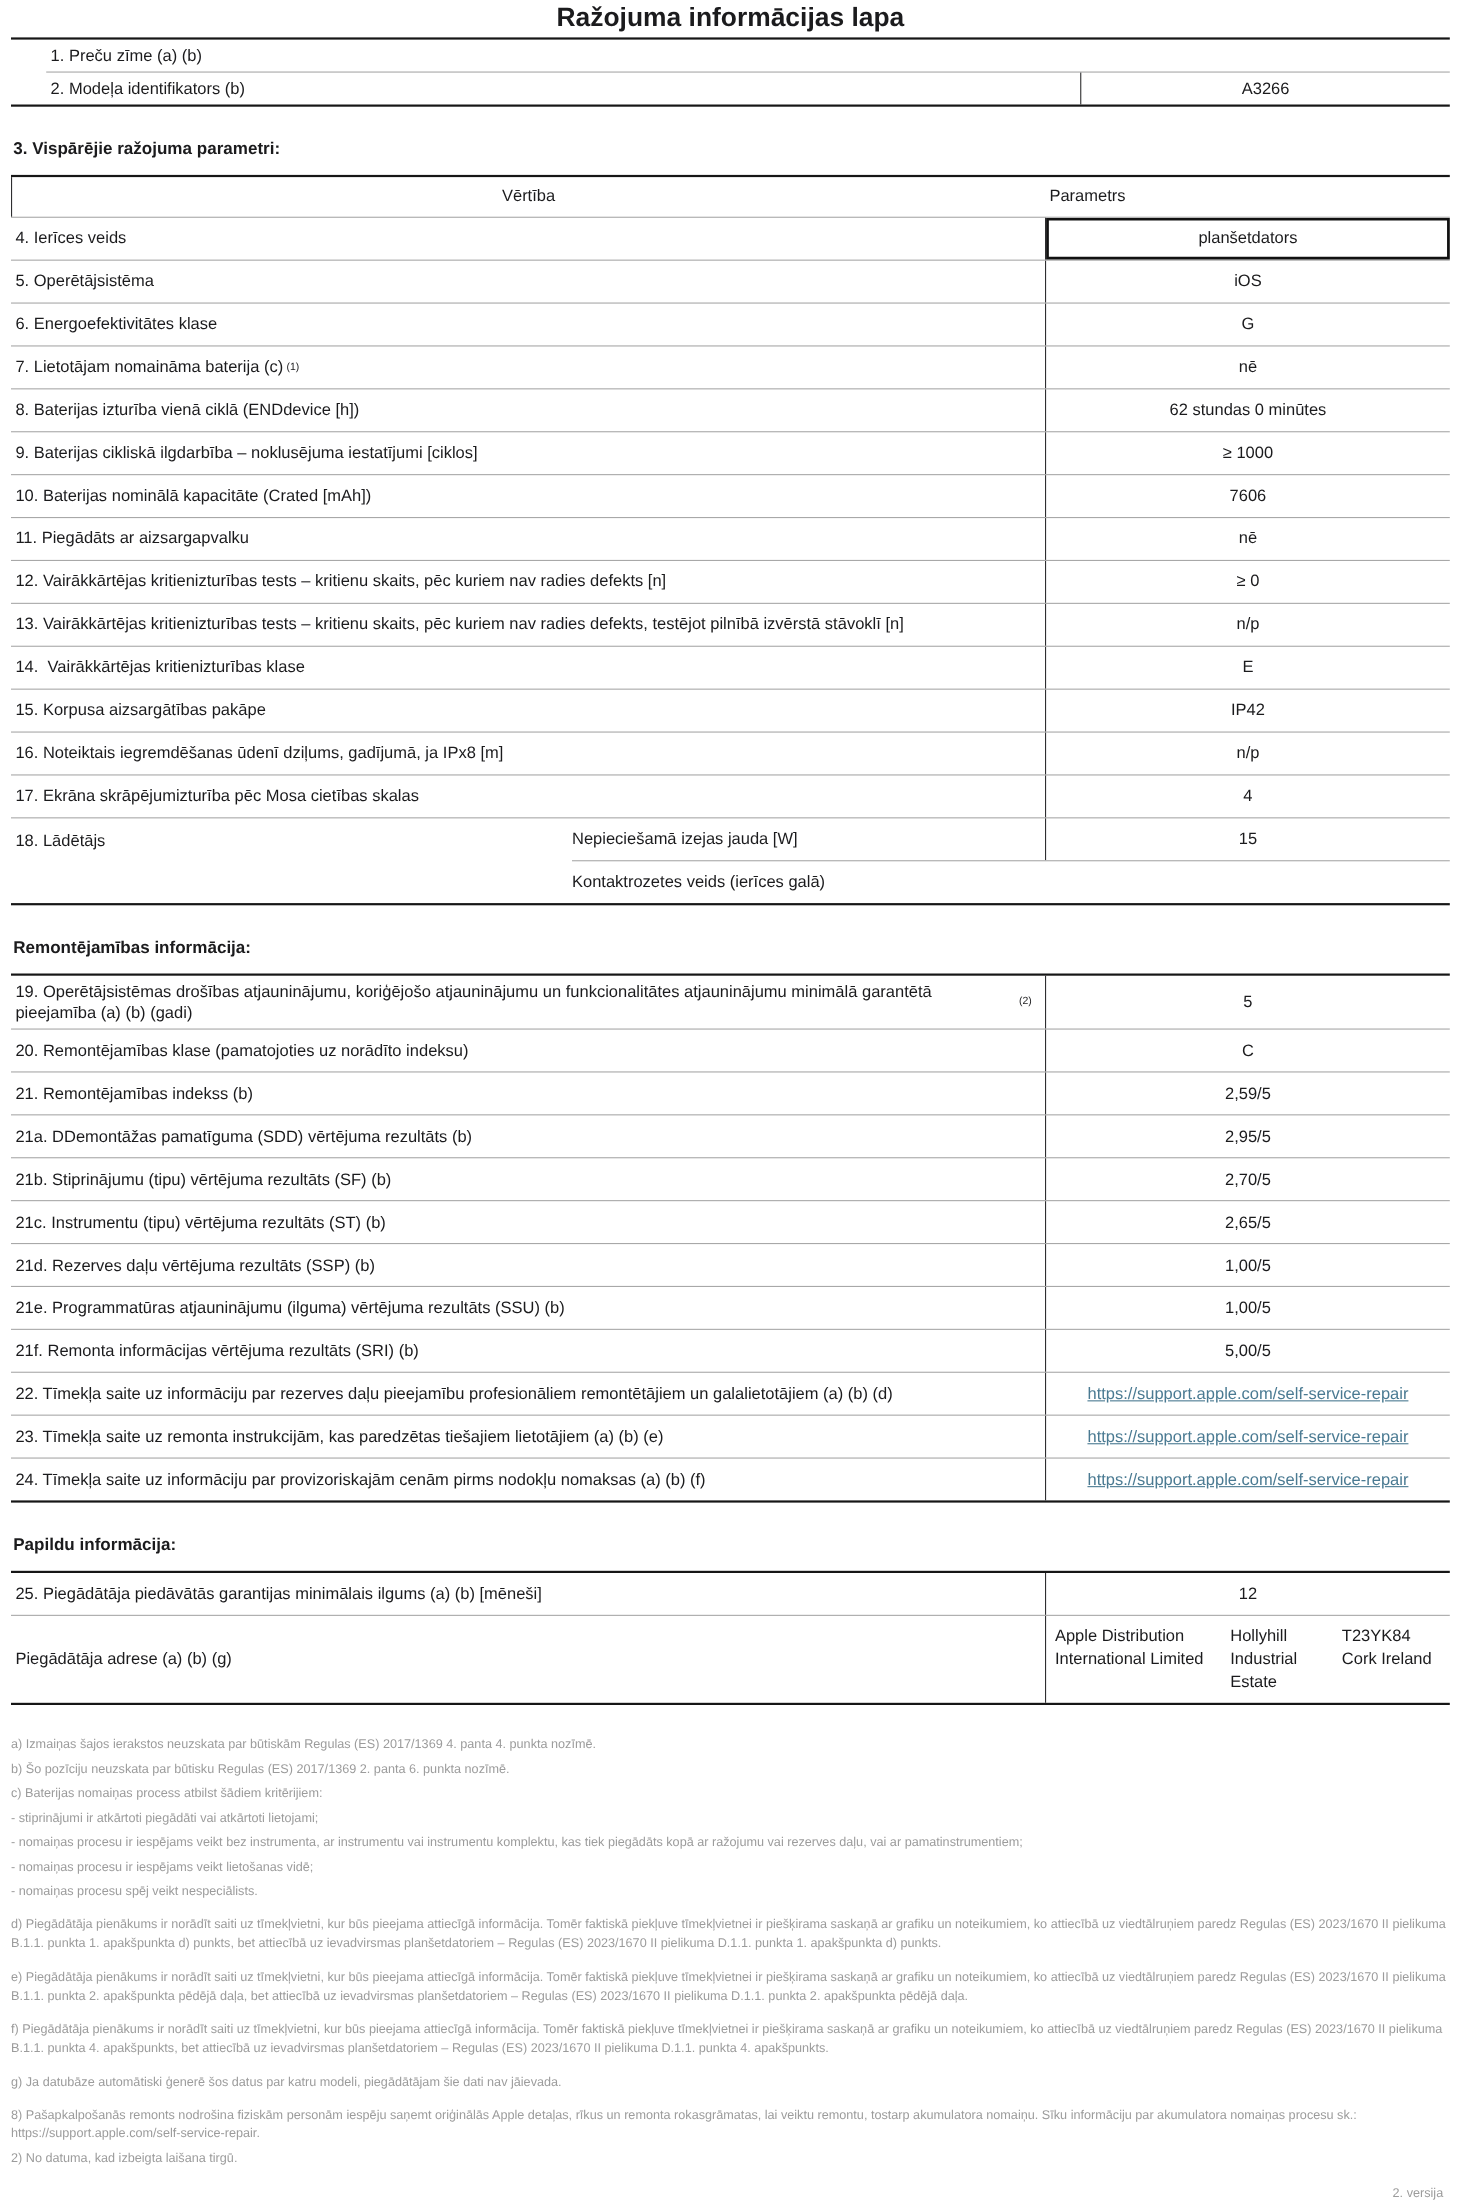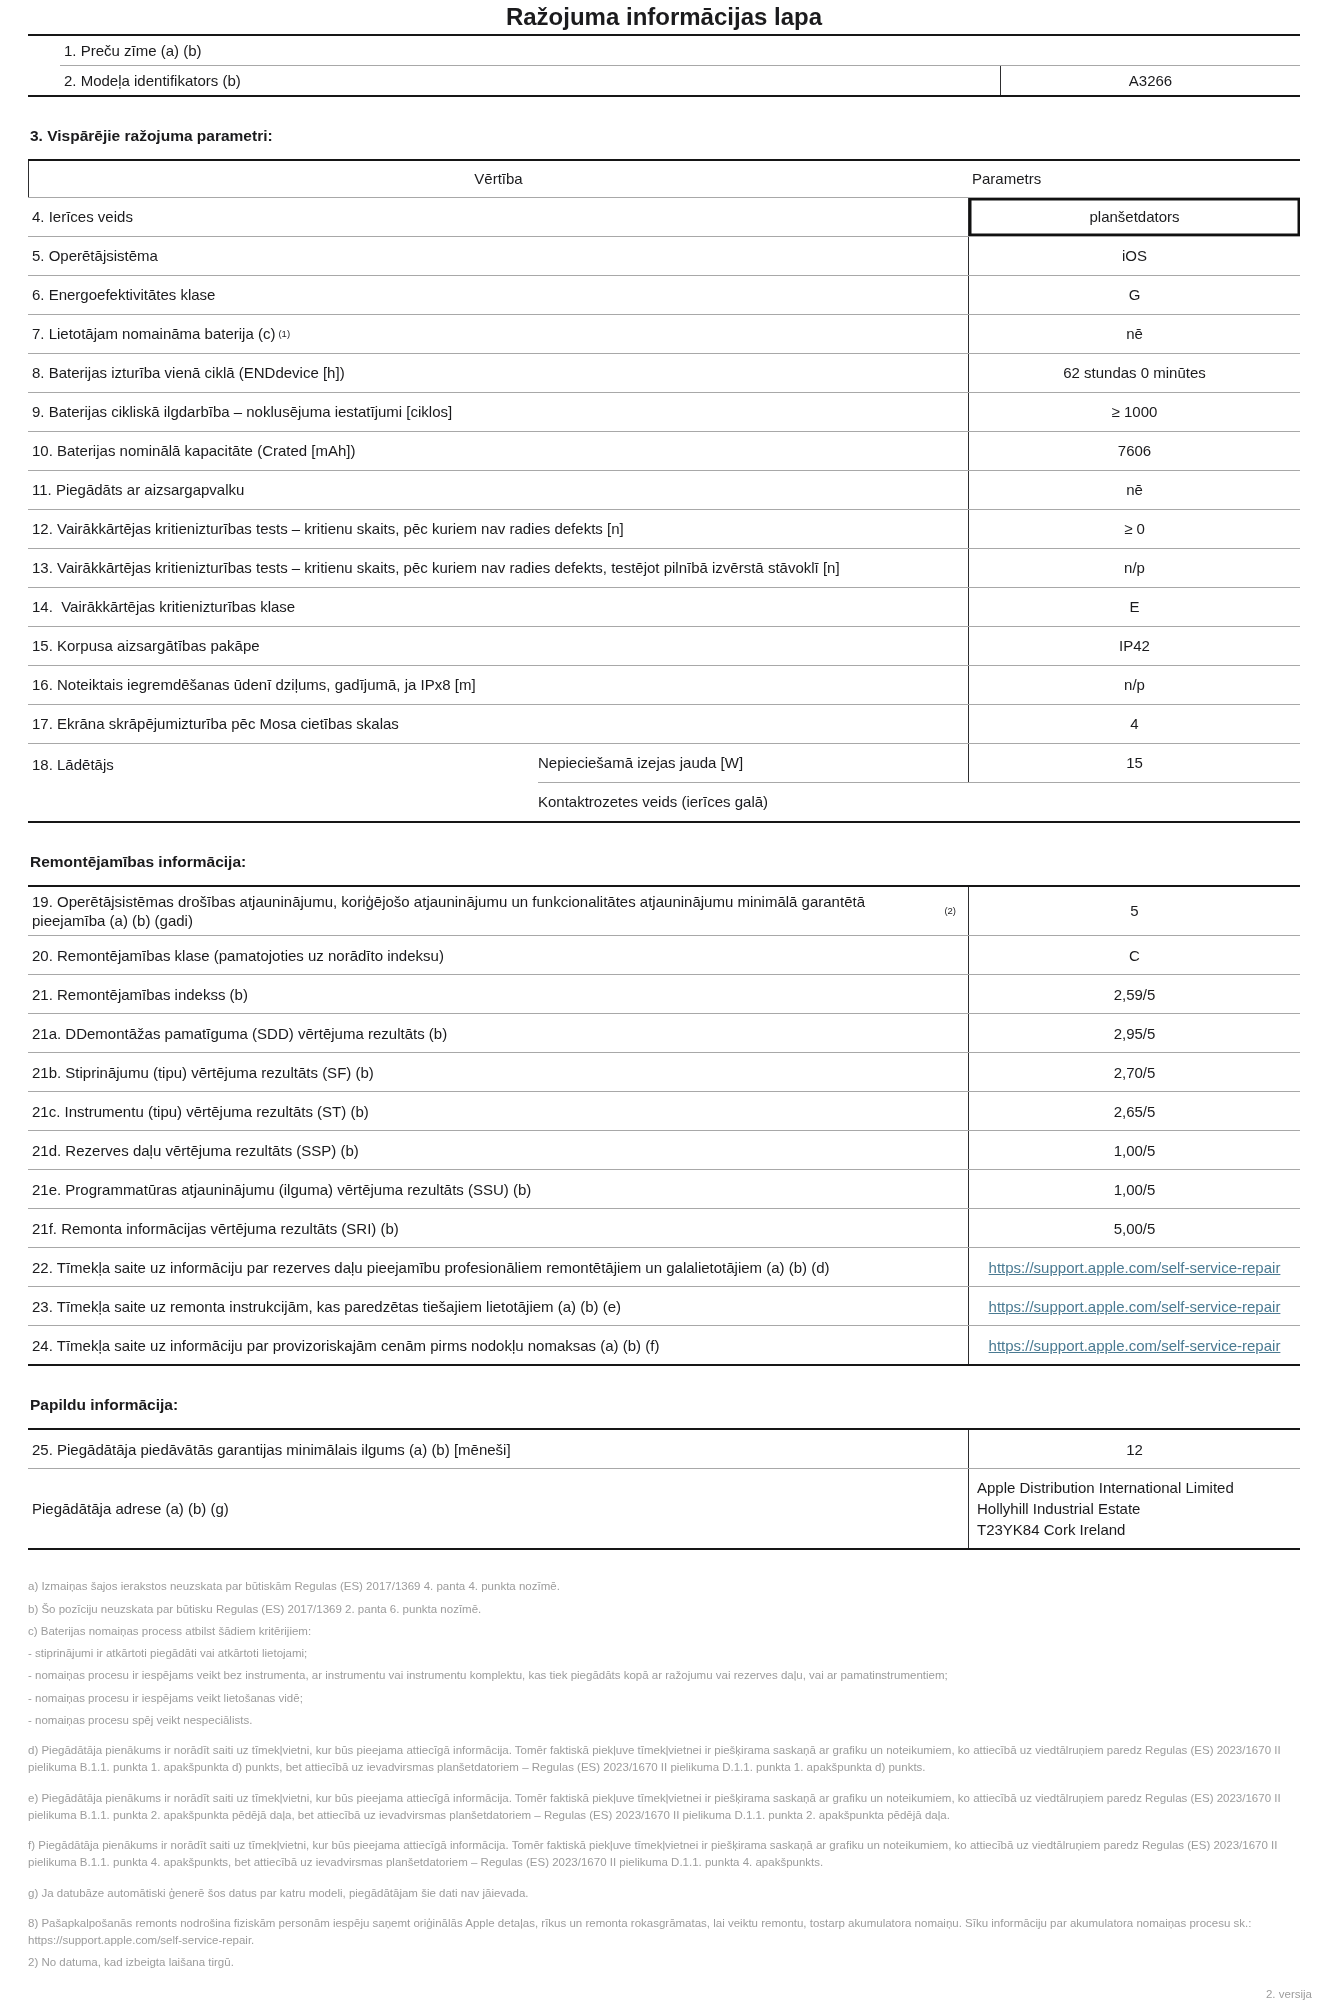--- a/index.html
+++ b/index.html
@@ -1,28 +1,28 @@
 <!DOCTYPE html>
 <html lang="lv"><head>
 <meta charset="utf-8">
 <style>
   html,body{margin:0;padding:0;background:#ffffff;}
   body{font-family:"Liberation Sans",sans-serif;color:#1b1b1d;}
-  .page{width:1328px;height:2000px;box-sizing:border-box;padding:0 28px;position:relative;overflow:hidden;background:#fff;}
+  .page{width:1328px;height:2000px;box-sizing:border-box;padding:0 10px;position:relative;overflow:hidden;background:#fff;}
   h1{font-size:24px;font-weight:700;text-align:center;margin:0;padding:3px 0 3px;line-height:1.15;}
   h2{font-size:15.5px;font-weight:700;margin:30px 0 14px 2px;}
   .tbl{border-top:2.5px solid #161616;border-bottom:2.5px solid #161616;}
   .row{display:grid;grid-template-columns:940px 1fr;min-height:38px;font-size:15px;}
   .row + .row{border-top:1px solid #a8a8a8;}
   .row-header{min-height:36px;}
   #tbl-identification .row{min-height:27px;margin-left:32px;}
   .cell{display:flex;align-items:center;box-sizing:border-box;}
   .cell-label{padding:5px 12px 5px 4px;line-height:1.28;white-space:pre-wrap;}
   .cell-value{border-left:1.5px solid #2e2e30;justify-content:center;text-align:center;padding:4px 6px;line-height:1.3;}
-  .cell-value.left{flex-direction:column;align-items:flex-start;justify-content:center;text-align:left;padding:8px 6px 8px 8px;line-height:1.4;}
+  .cell-value.left{flex-direction:row;align-items:flex-start;justify-content:center;text-align:left;padding:8px 6px 8px 8px;line-height:1.4;}
   .cell-value.boxed{box-shadow:inset 0 0 0 2.5px #111;}
   .row-group{grid-template-columns:510px 1fr;}
   .group-label{align-items:flex-start;padding-top:11px;}
   .subrows{display:flex;flex-direction:column;}
   .subrow{display:grid;grid-template-columns:430px 1fr;min-height:38px;flex:1;}
   .subrow + .subrow{border-top:1px solid #a8a8a8;}
   .cell-sublabel{padding:5px 8px 5px 0;line-height:1.28;}
   sup{font-size:9.5px;margin-left:3px;line-height:1;}
   a.link{text-decoration:underline;cursor:pointer;}
   .footnotes{margin-top:28px;font-size:11.5px;color:#9c9c9c;line-height:1.5;}

